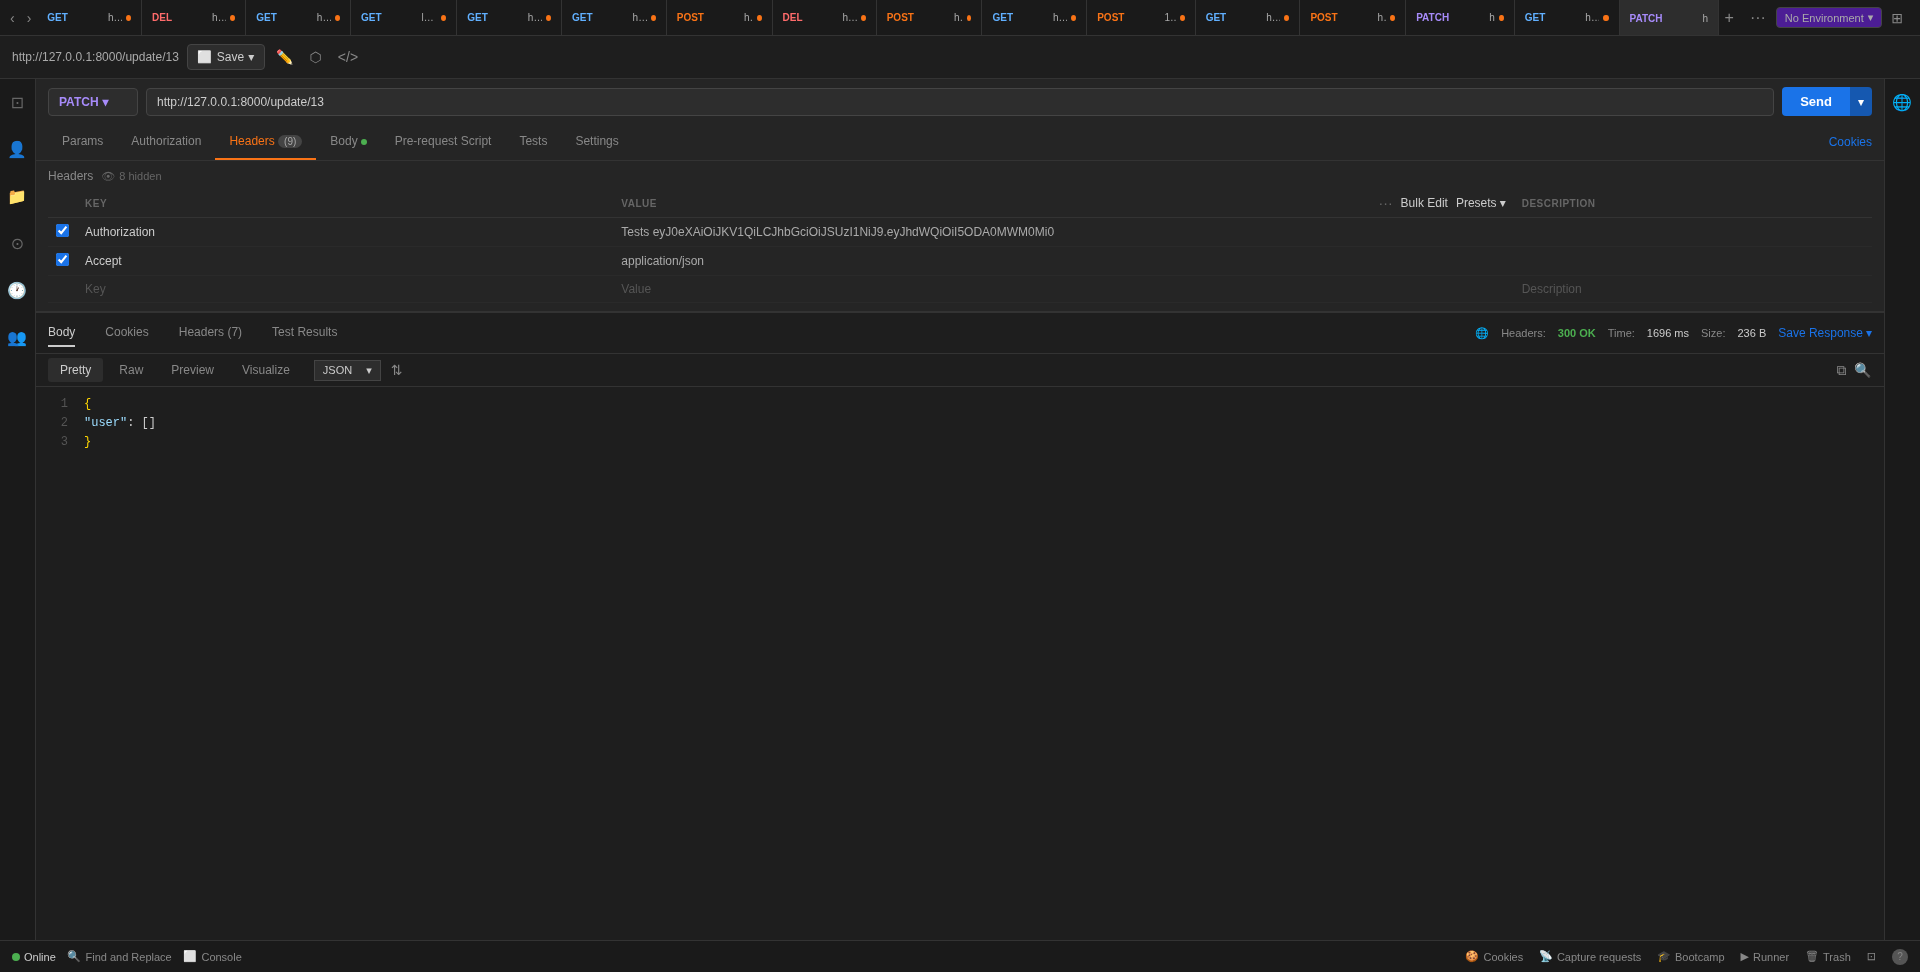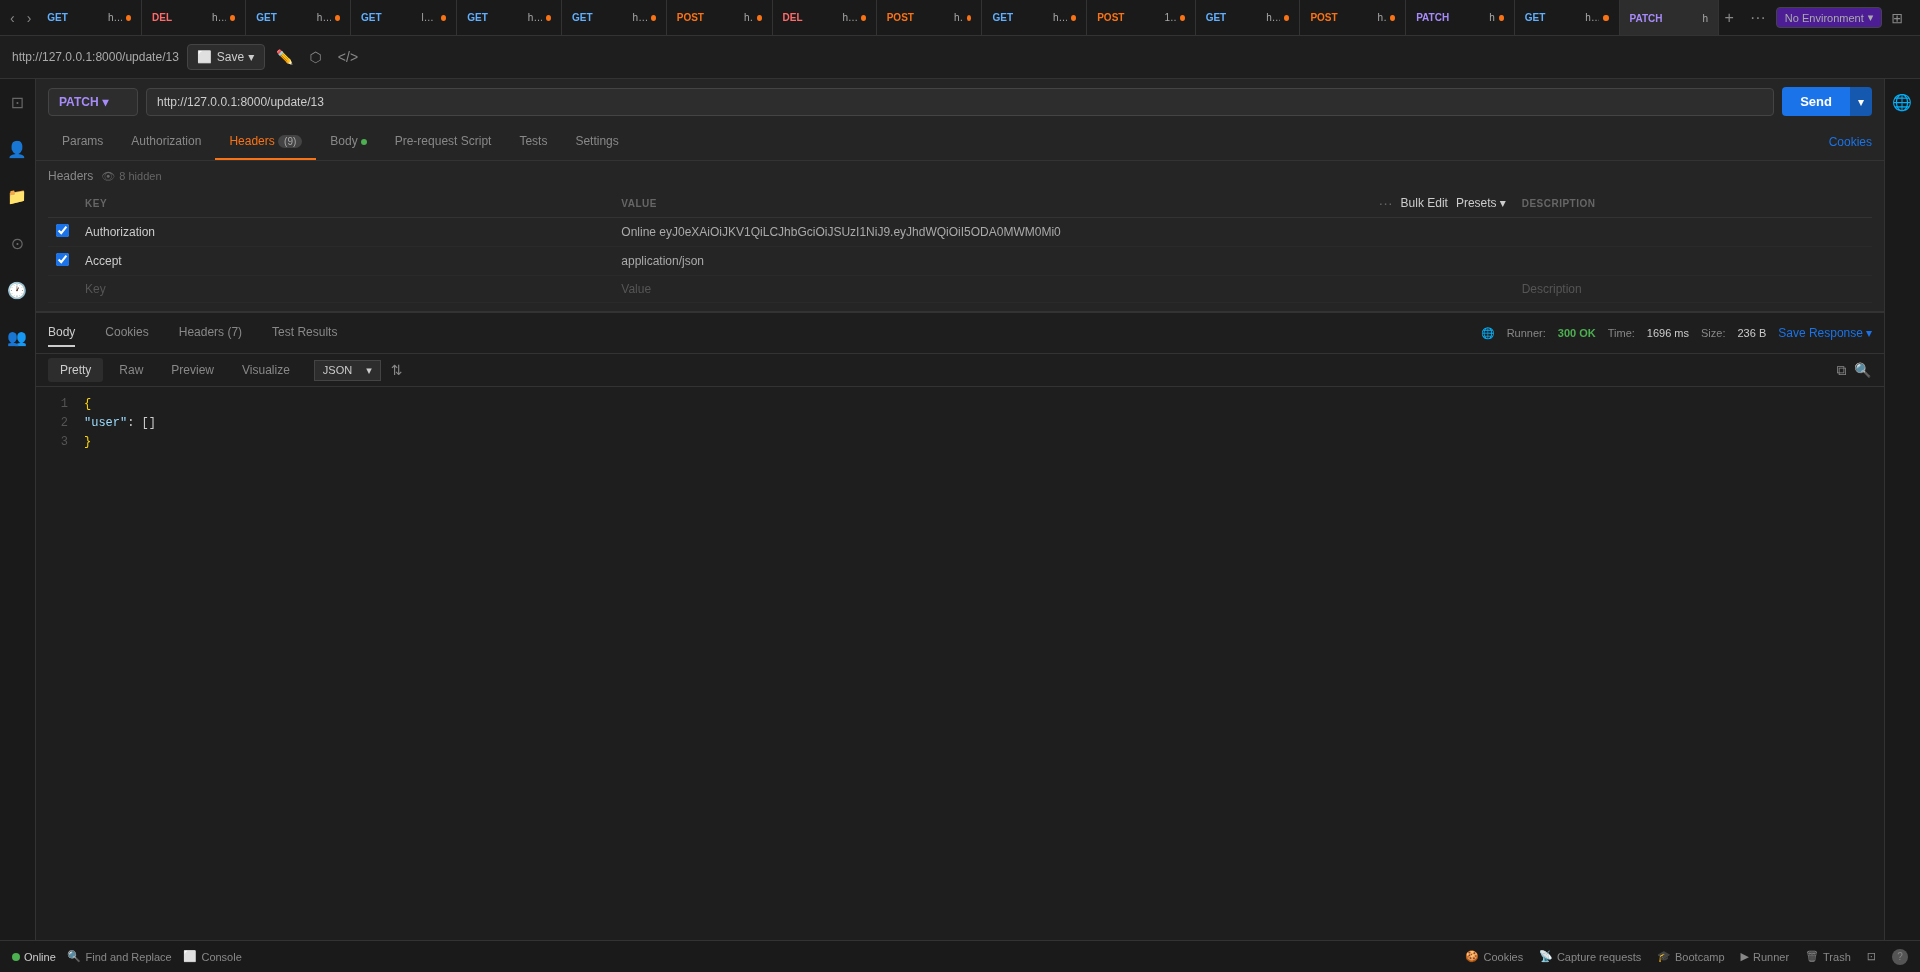--- a/index.html
+++ b/index.html
@@ -707,21 +707,21 @@
             </th>
           </tr>
         </thead>
         <tbody id="headers-tbody">
 
         <tr>
     <td class="check-col">
       <input type="checkbox" checked="" style="">
     </td>
     <td class="key-col">Authorization</td>
-    <td class="val-col" style="color:#aaa;">Online eyJ0eXAiOiJKV1QiLCJhbGciOiJSUzI1NiJ9.eyJhdWQiOiI5ODA0MWM0Mi0</td>
+    <td class="val-col" style="color:#aaa;">Tests eyJ0eXAiOiJKV1QiLCJhbGciOiJSUzI1NiJ9.eyJhdWQiOiI5ODA0MWM0Mi0</td>
     <td class="desc-col"></td>
   </tr>
             <tr>
     <td class="check-col">
       <input type="checkbox" checked="" style="">
     </td>
     <td class="key-col">Accept</td>
     <td class="val-col" style="color:#aaa;">application/json</td>
     <td class="desc-col"></td>
   </tr>
@@ -737,21 +737,21 @@
 
     <div class="response-panel">
 
       <div class="response-header" id="resp-tabs-container">
         <div class="resp-tab active">Body</div>
           <div class="resp-tab">Cookies</div>
           <div class="resp-tab">Headers (7)</div>
           <div class="resp-tab">Test Results</div>
           <div class="resp-meta">
           <span>🌐</span>
-          <span class="status-label">Runner:</span>
+          <span class="status-label">Headers:</span>
           <span class="status-ok">300 OK</span>
           <span class="status-label">Time:</span>
           <span class="status-value">1696 ms</span>
           <span class="status-label">Size:</span>
           <span class="status-value">236 B</span>
           <button class="save-response-btn">
             <span>Save Response</span>
             <span>▾</span>
           </button>
         </div>

